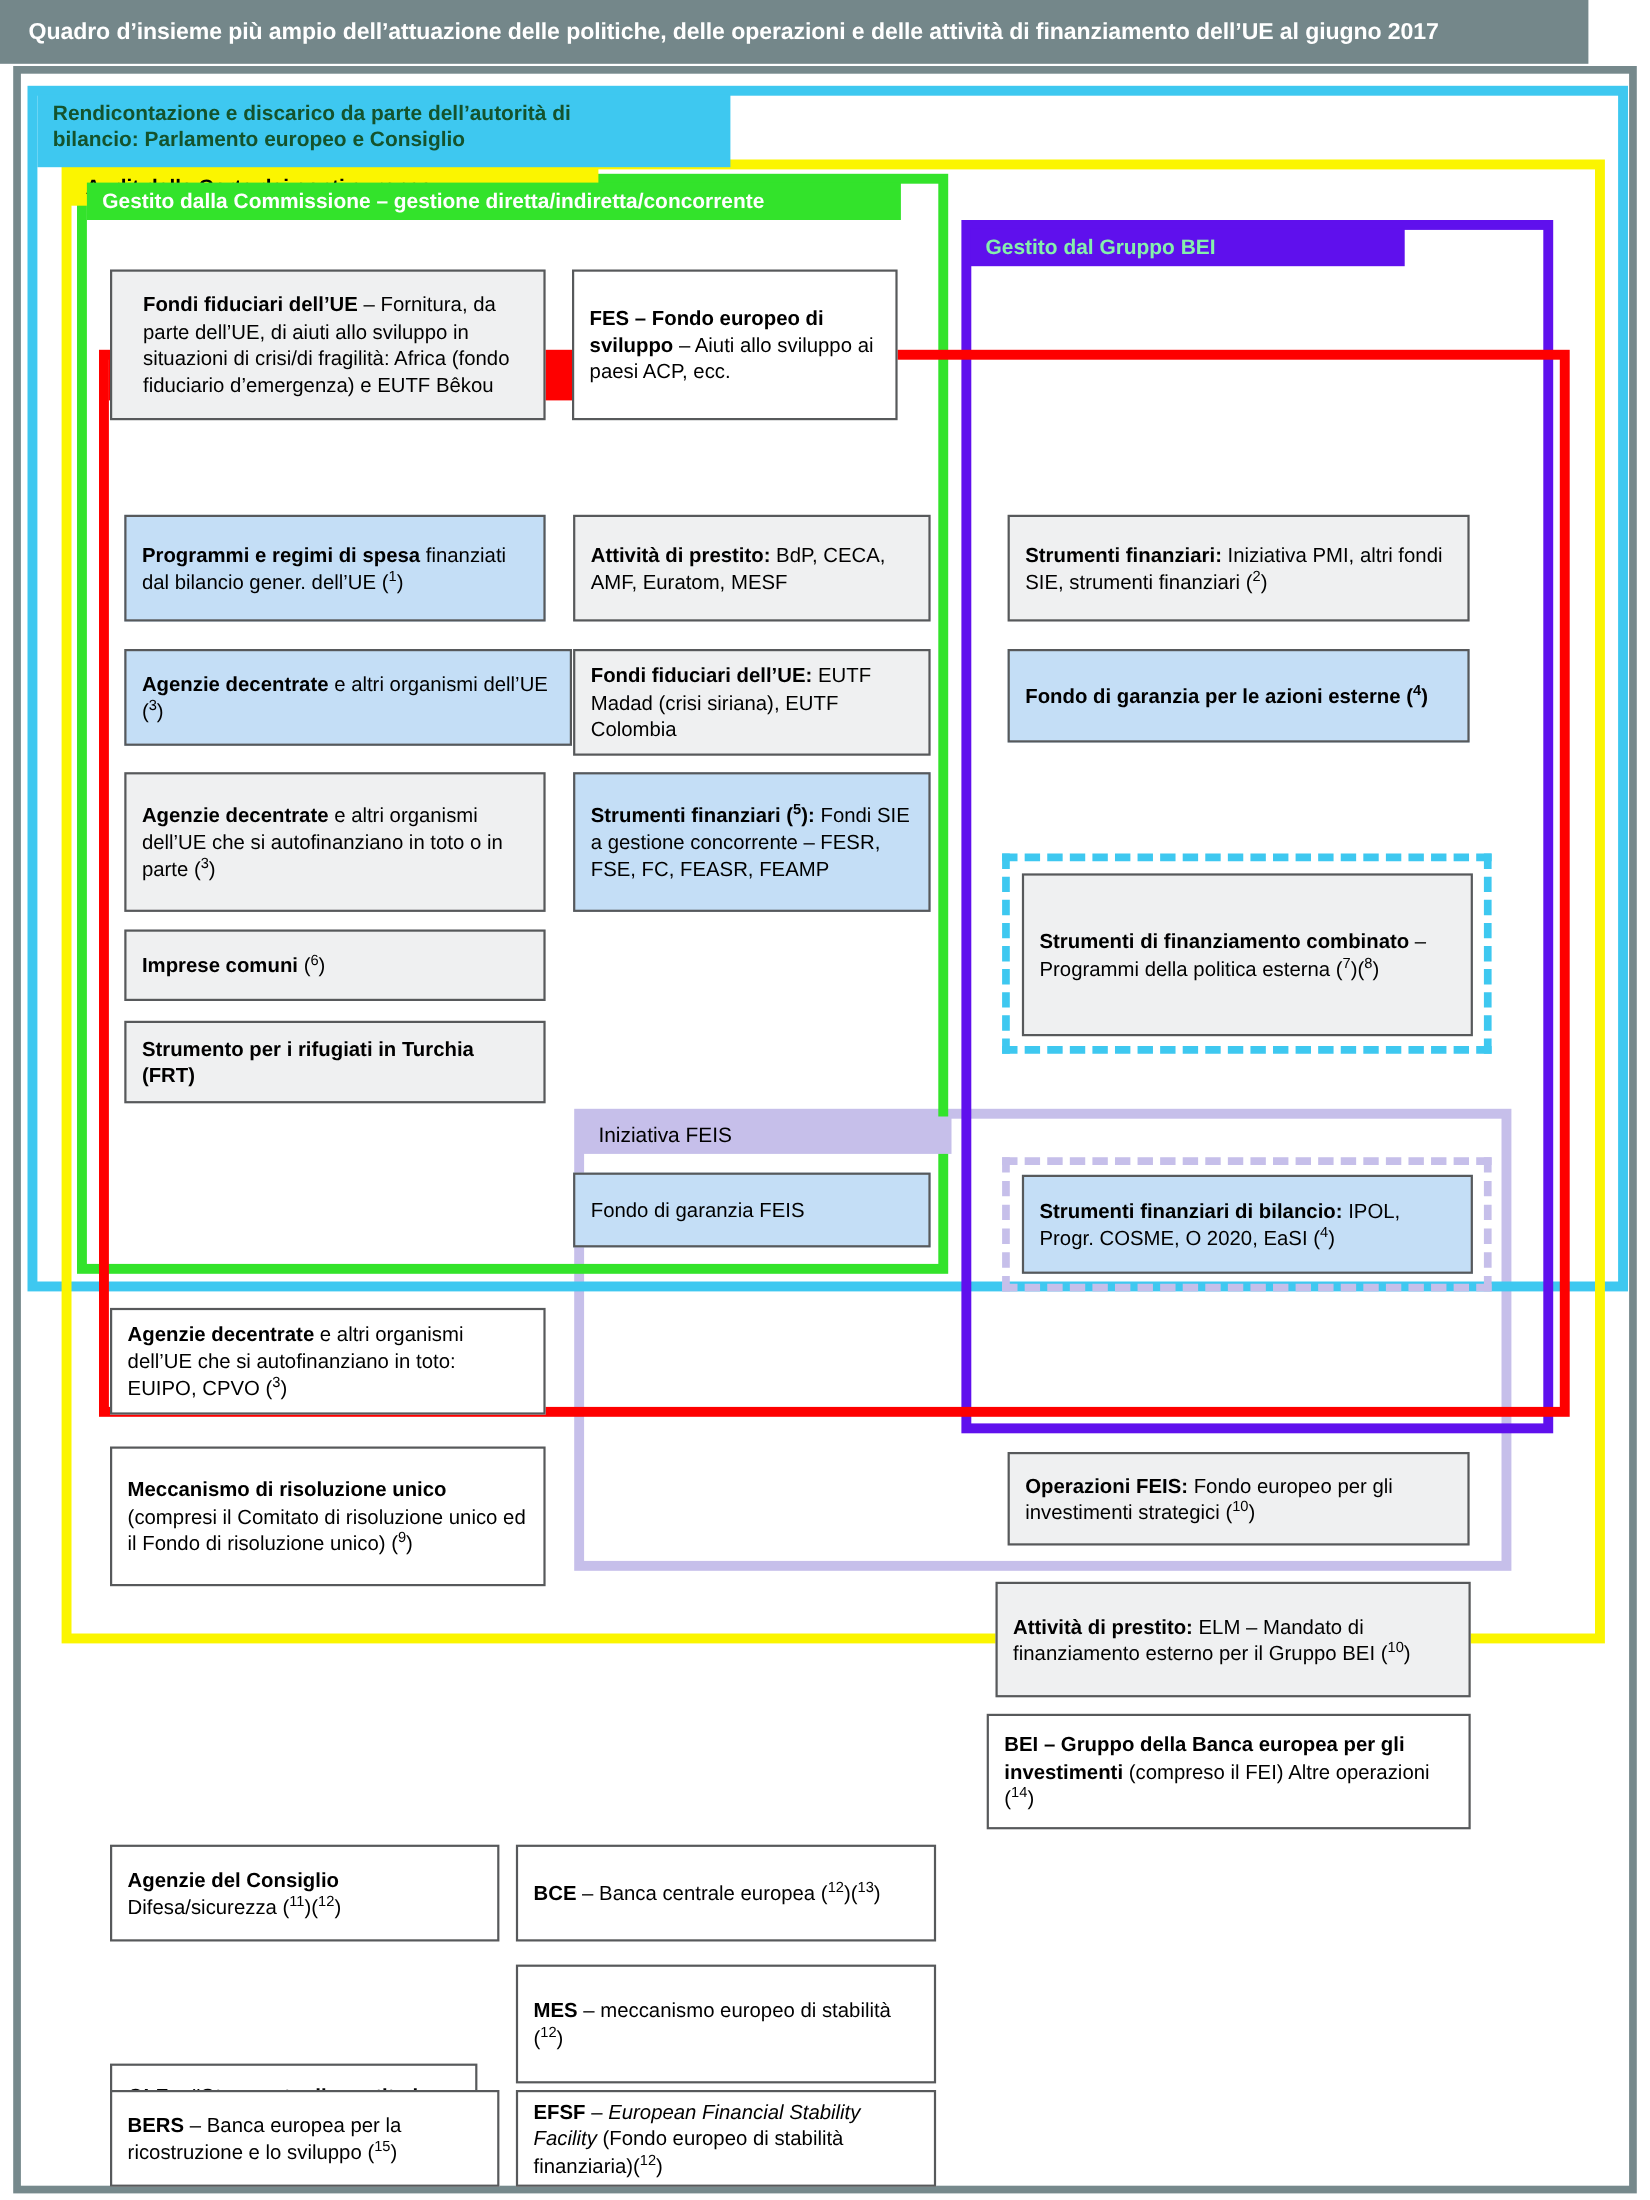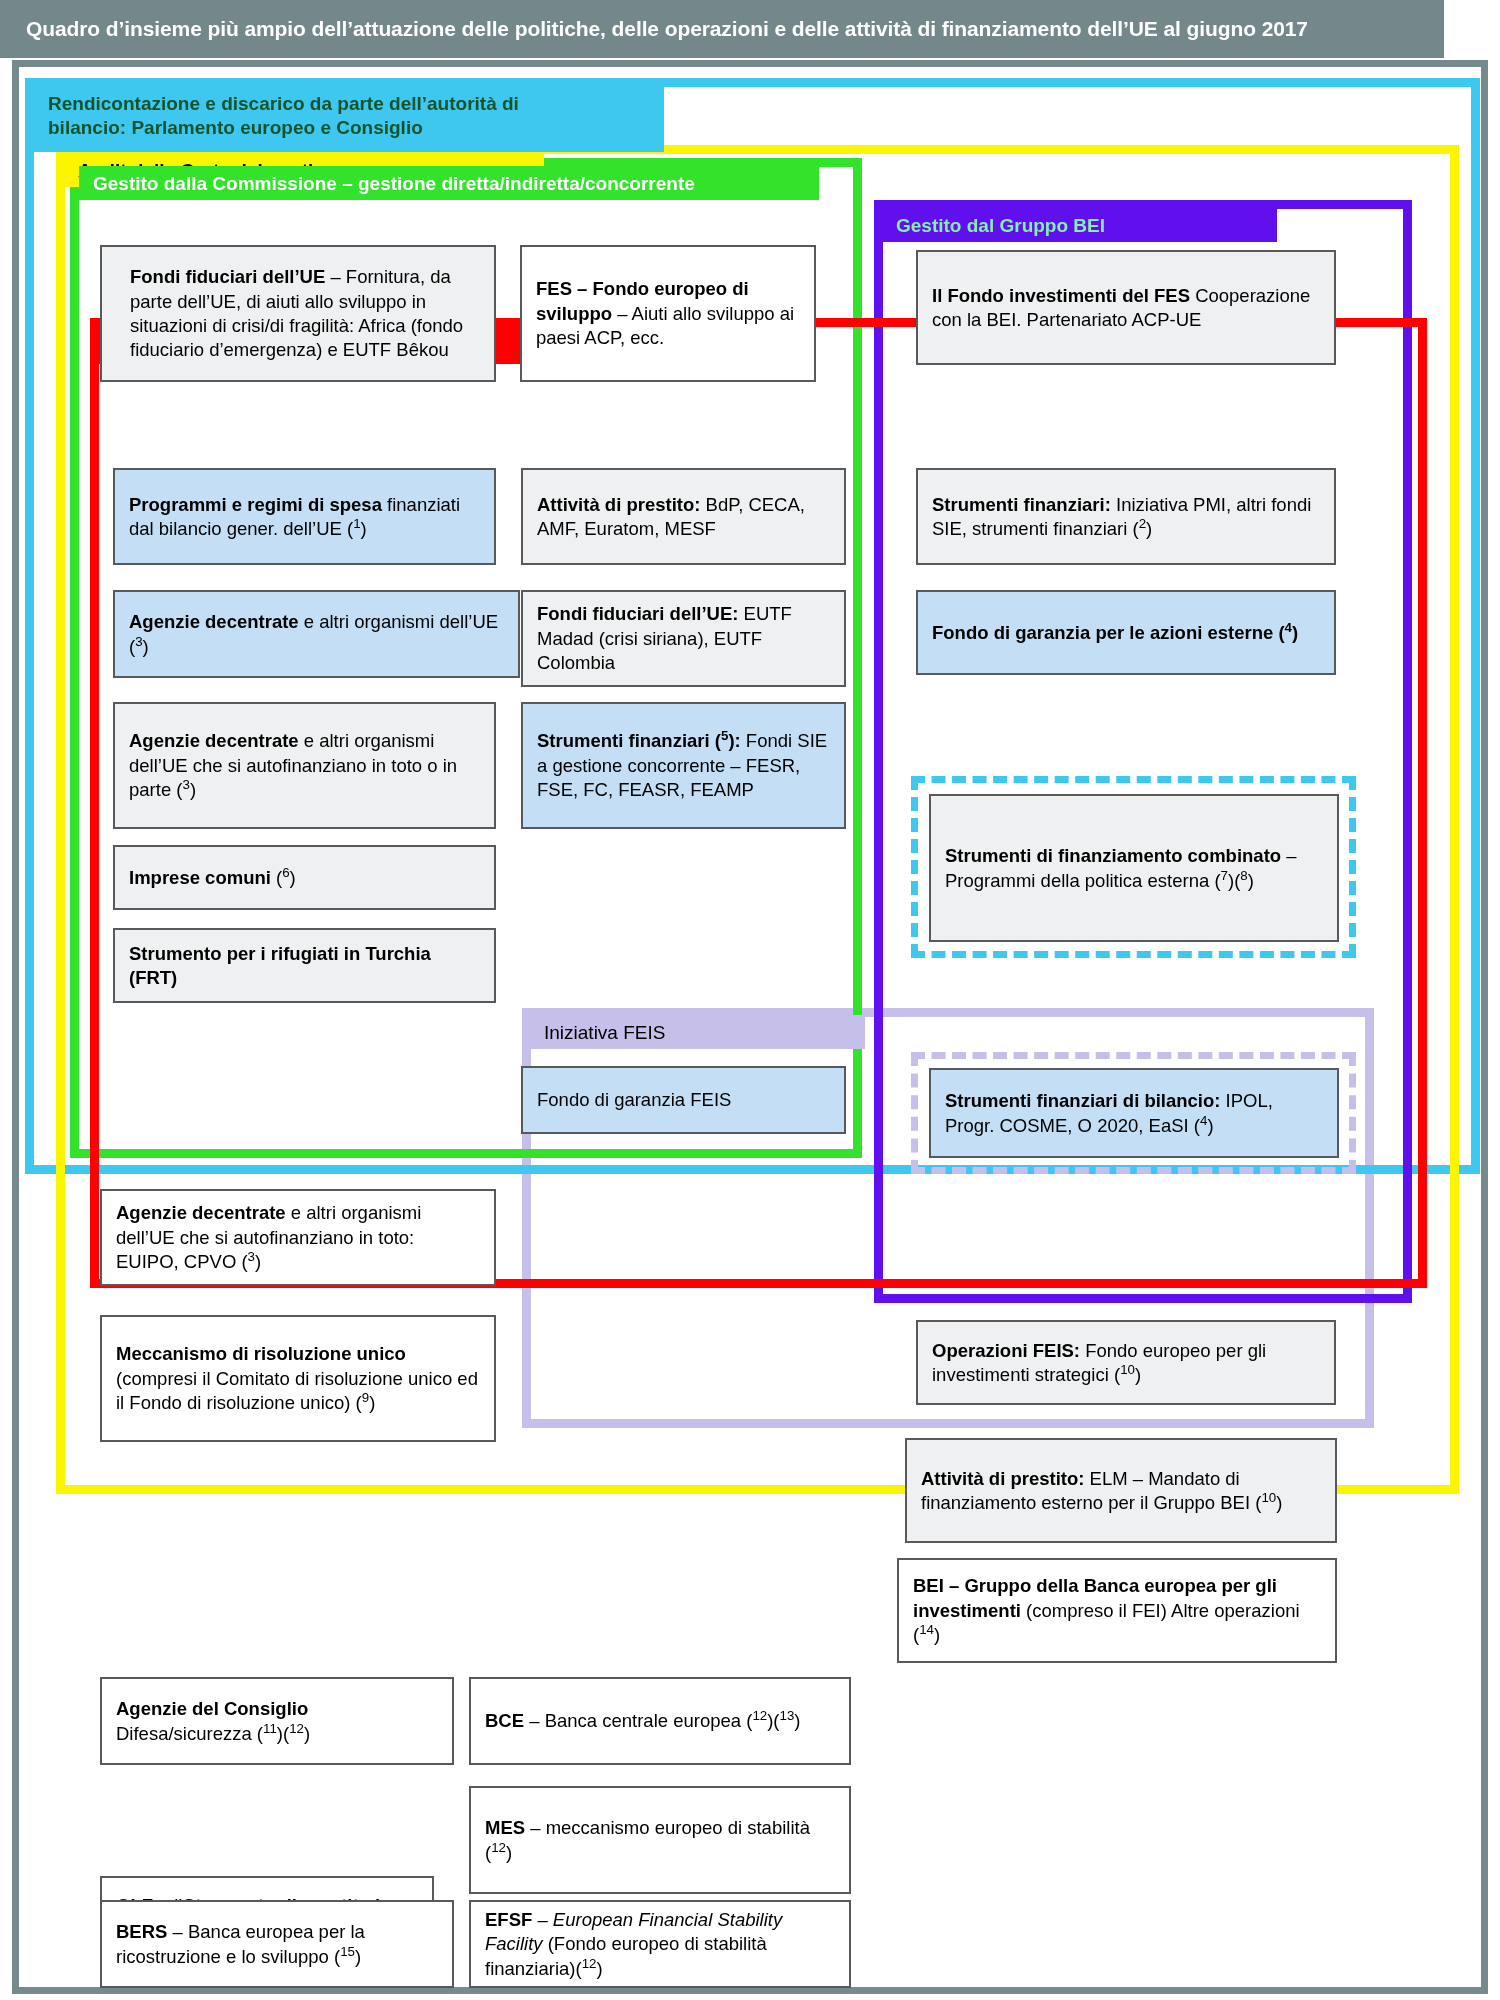--- a/index.html
+++ b/index.html
@@ -140,23 +140,20 @@
   <div class="dash-lilac"></div>
 
   <div class="box" style="left:100px;top:245px;width:396px;height:137px;padding-left:28px;">
     <div><b>Fondi fiduciari dell’UE</b><span> – Fornitura, da parte dell’UE, di aiuti allo sviluppo in situazioni di crisi/di fragilità: Africa (fondo fiduciario d’emergenza) e EUTF Bêkou</span></div>
   </div>
 
   <div class="box white" style="left:520px;top:245px;width:296px;height:137px;">
     <div><b>FES – Fondo europeo di sviluppo</b><span> – Aiuti allo sviluppo ai paesi ACP, ecc.</span></div>
   </div>
 
-  <div class="box" style="left:916px;top:250px;width:420px;height:115px;">
-    <div><b>Il Fondo investimenti del FES</b><span> Cooperazione con la BEI. Partenariato ACP-UE</span></div>
-  </div>
 
   <div class="box blue" style="left:113px;top:468px;width:383px;height:97px;">
     <div><b>Programmi e regimi di spesa</b><span> finanziati dal bilancio gener. dell’UE (<sup>1</sup>)</span></div>
   </div>
 
   <div class="box" style="left:521px;top:468px;width:325px;height:97px;">
     <div><b>Attività di prestito:</b><span> BdP, CECA, AMF, Euratom, MESF</span></div>
   </div>
 
   <div class="box" style="left:916px;top:468px;width:420px;height:97px;">

